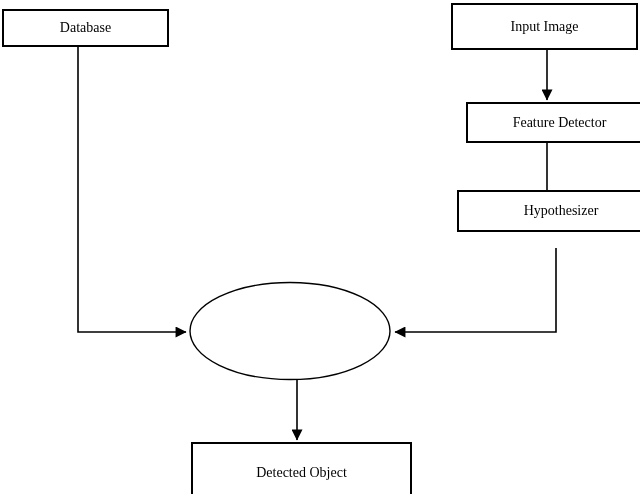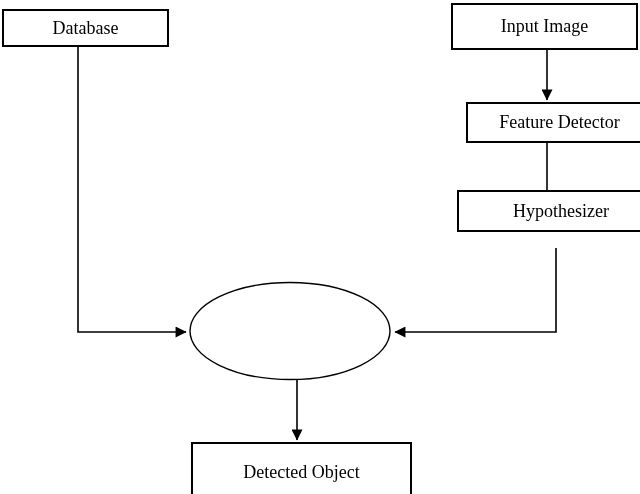--- a/index.html
+++ b/index.html
@@ -16,21 +16,21 @@
     left: 0; top: 0;
     width: 640px; height: 494px;
   }
   .node {
     position: absolute;
     display: flex;
     align-items: center;
     justify-content: center;
     text-align: center;
     color: #000000;
-    font-size: 18px;
+    font-size: 14px;
     line-height: 1.25;
     box-sizing: border-box;
   }
   .rect-node {
     border: 2px solid #000000;
     background: #ffffff;
   }
   .ellipse-label {
     flex-direction: column;
     background: transparent;

